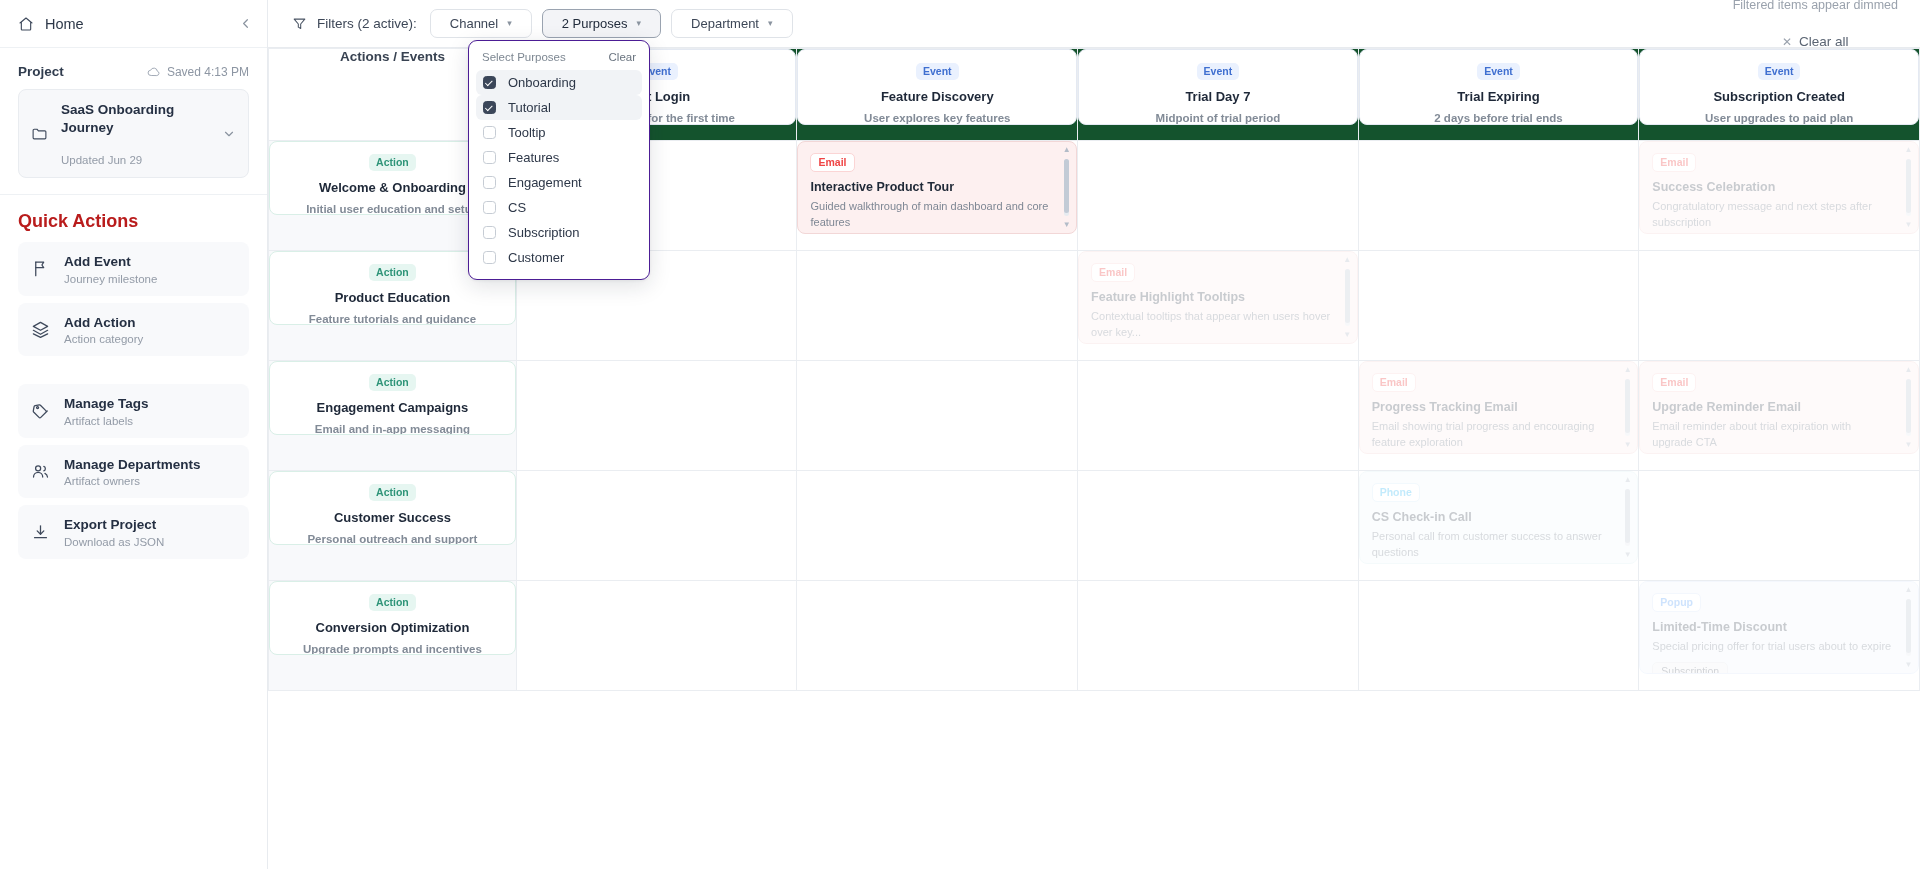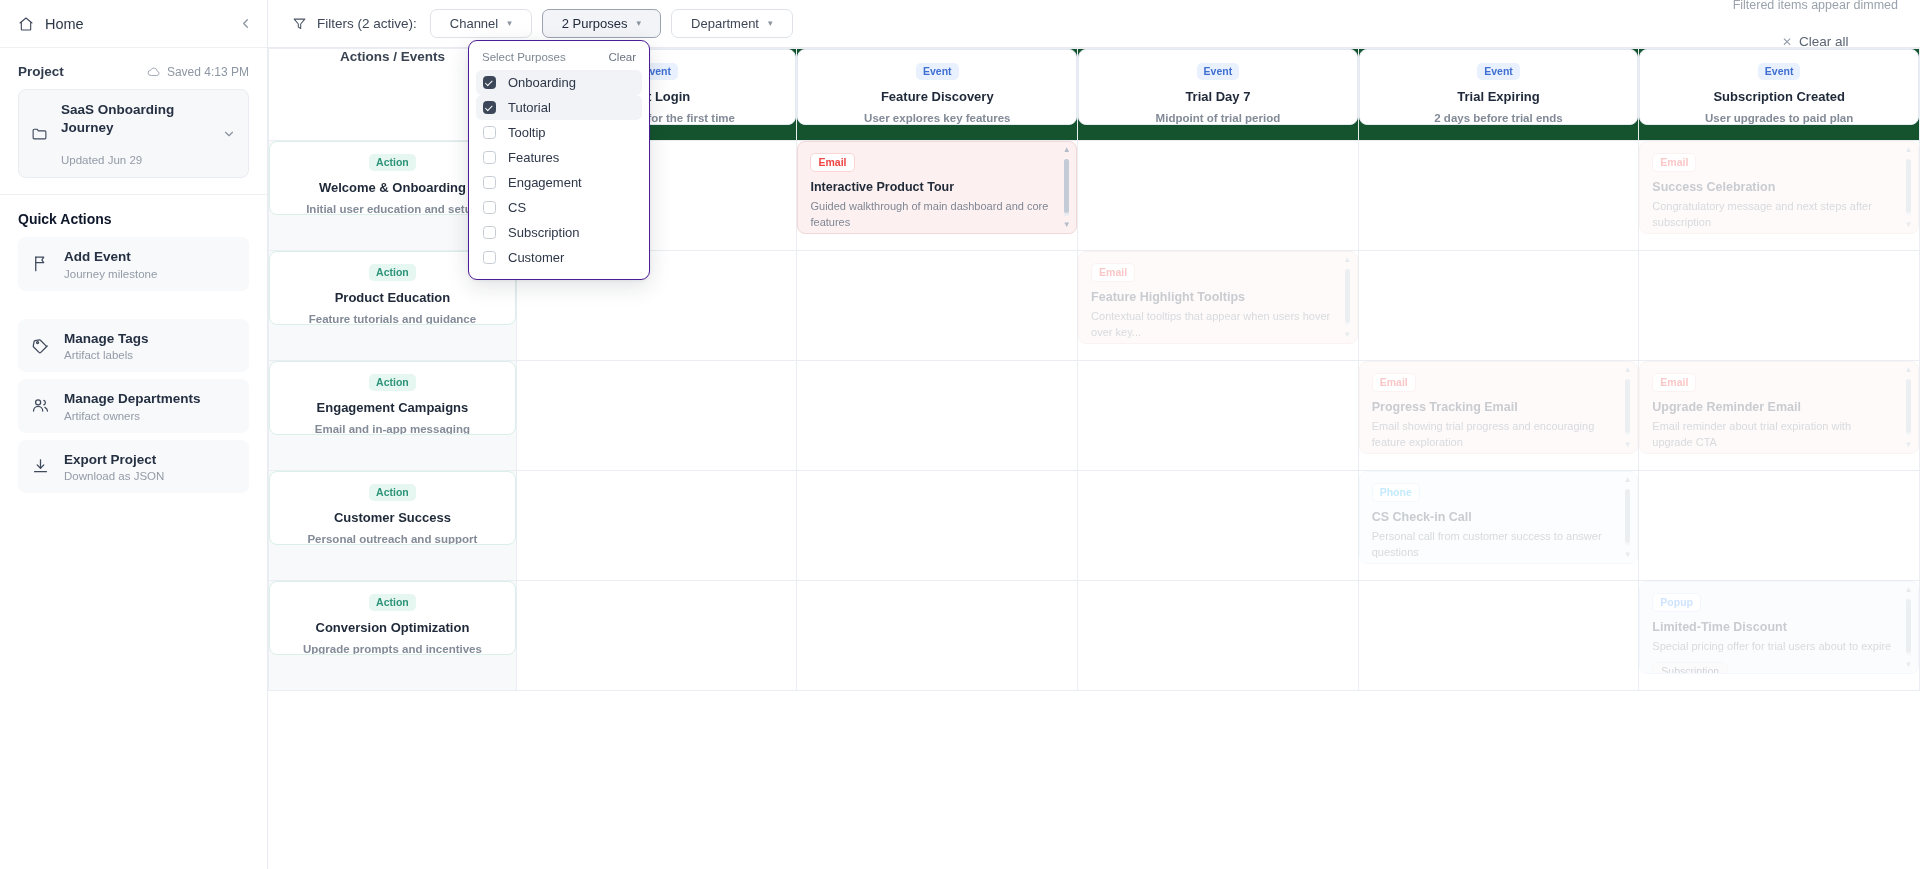--- a/index.html
+++ b/index.html
@@ -46,21 +46,21 @@
     padding: 11px 12px;
     cursor: pointer;
   }
   .sb-project .txt { flex: 1 1 auto; min-width: 0; }
   .sb-proj-name { font-size: 13.5px; font-weight: 600; color: #253043; line-height: 1.3; }
   .sb-proj-sub { font-size: 11.5px; color: #939ba7; margin-top: 18px; }
 
   .sb-divider { height: 1px; background: #eef1f4; margin: 16px 0 0 0; }
 
   .sb-qa-title {
-    font-size: 14px; font-weight: 600; color: #0f172a;
+    font-size: 18px; font-weight: 600; color: #b91c1c;
     padding: 16px 18px 10px 18px;
   }
   .sb-list { padding: 0 18px; display: flex; flex-direction: column; gap: 7px; }
   .sb-item {
     display: flex; align-items: center; gap: 14px;
     background: #f8f9fb;
     border-radius: 8px;
     padding: 11px 13px;
     cursor: pointer;
   }
@@ -299,20 +299,33 @@
               <path d="M6 21V4"></path>
               <path d="M6 4h10l-2.2 3.6L16 11H6"></path>
             </svg>
         </span>
         <span class="txt">
           <span class="sb-item-title" style="display:block">Add Event</span>
           <span class="sb-item-sub" style="display:block">Journey milestone</span>
         </span>
       </div>
 
+      <div class="sb-item">
+        <span class="ico">
+          <svg width="19" height="19" viewBox="0 0 24 24" fill="none" stroke="#3f4a5c" stroke-width="1.6" stroke-linecap="round" stroke-linejoin="round">
+              <path d="M12 3 3 8l9 5 9-5z"></path>
+              <path d="M3 13l9 5 9-5"></path>
+              <path d="M3 17.5 12 22l9-4.5"></path>
+            </svg>
+        </span>
+        <span class="txt">
+          <span class="sb-item-title" style="display:block">Add Action</span>
+          <span class="sb-item-sub" style="display:block">Action category</span>
+        </span>
+      </div>
 
       <div class="sb-gap"></div>
 
       <div class="sb-item">
         <span class="ico">
           <svg width="19" height="19" viewBox="0 0 24 24" fill="none" stroke="#3f4a5c" stroke-width="1.6" stroke-linecap="round" stroke-linejoin="round">
               <path d="M20.5 12.6 12.4 20.7a1.6 1.6 0 0 1-2.3 0l-6.8-6.8a1.6 1.6 0 0 1-.4-1.4l1-5.3a1.6 1.6 0 0 1 1.3-1.3l5.3-1a1.6 1.6 0 0 1 1.4.4l6.8 6.8a1.6 1.6 0 0 1 0 2.3z"></path>
               <circle cx="8.3" cy="8.3" r="1.3"></circle>
             </svg>
         </span>

